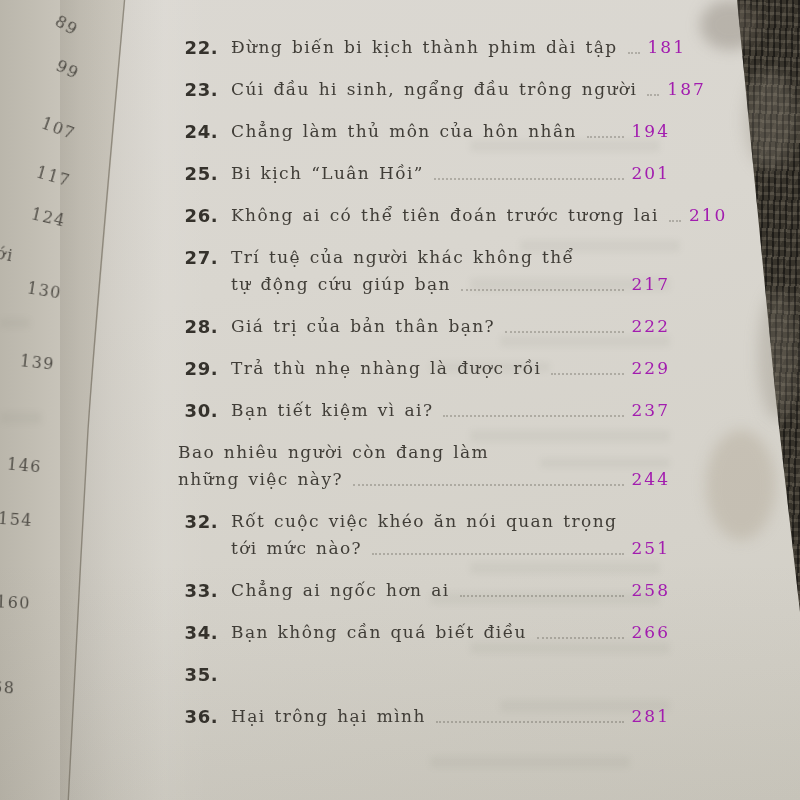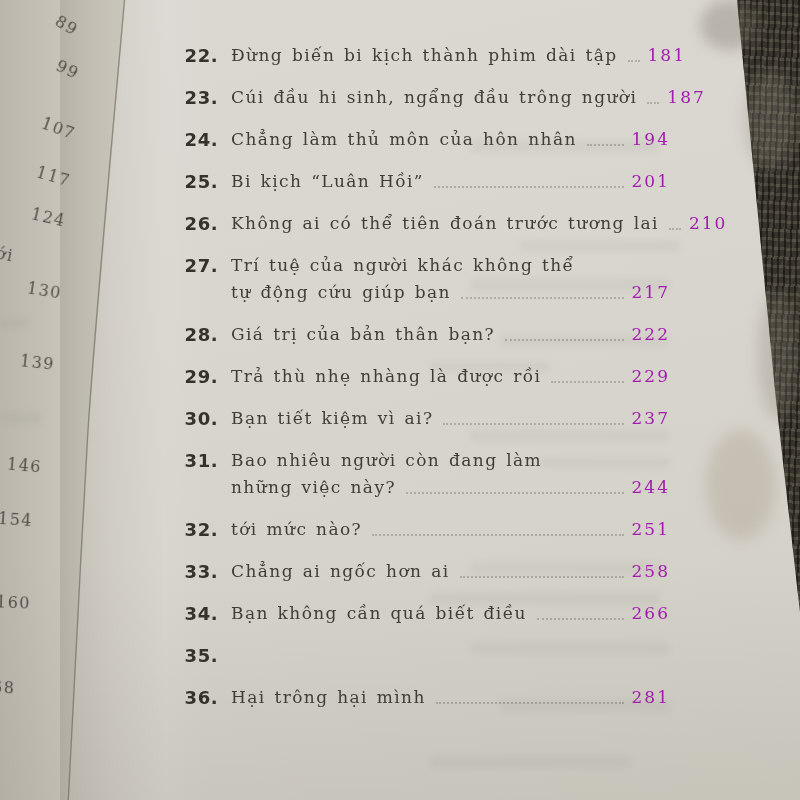--- a/index.html
+++ b/index.html
@@ -64,21 +64,21 @@
   .fn8 {left:20px; top:353px; transform:rotate(6deg);}
   .fn9 {left:7px;  top:456px; transform:rotate(5deg);}
   .fn10{left:-2px; top:510px; transform:rotate(4deg);}
   .fn11{left:-4px; top:593px; transform:rotate(2deg);}
   .fn12{left:-8px; top:678px; transform:rotate(2deg);}
   .fn13{left:-9px; top:731px; transform:rotate(1deg);}
   
   .ghost{position:absolute;background:#6e7263;opacity:.07;filter:blur(3px);border-radius:3px;pointer-events:none;}
   
   .toc{
-    position:absolute;left:178px;top:42px;width:492px;
+    position:absolute;left:178px;top:34px;width:492px;
     color:#3e3b35;
   }
   .entry{display:flex;margin-bottom:15px;}
   .entry:nth-child(11){margin-top:2px;}
   .entry:nth-child(12){margin-top:5px;}
   .entry:nth-child(13){margin-top:12px;}
   .entry:nth-child(14){margin-top:9px;}
   .entry:nth-child(15){margin-top:10px;}
   .num{
     flex:none;width:40px;text-align:right;padding-right:13px;
@@ -248,37 +248,39 @@
     <div class="body">
         <div class="line">
       <span class="title">Bạn tiết kiệm vì ai?</span>
       <span class="leader"></span>
       <span class="pg">237</span>
     </div>
       </div>
   </div>
 
   <div class="entry">
-    <span class="num">31.</span>
     <div class="body">
       <div class="line">
         <span class="title">Bao nhiêu người còn đang làm</span>
       </div>
       <div class="line">
         <span class="title">những việc này?</span>
         <span class="leader"></span>
         <span class="pg">244</span>
       </div>
     </div>
   </div>
 
   <div class="entry">
     <span class="num">32.</span>
     <div class="body">
       <div class="line">
+        <span class="title">Rốt cuộc việc khéo ăn nói quan trọng</span>
+      </div>
+      <div class="line">
         <span class="title">tới mức nào?</span>
         <span class="leader"></span>
         <span class="pg">251</span>
       </div>
     </div>
   </div>
 
   <div class="entry">
     <span class="num">33.</span>
     <div class="body">

